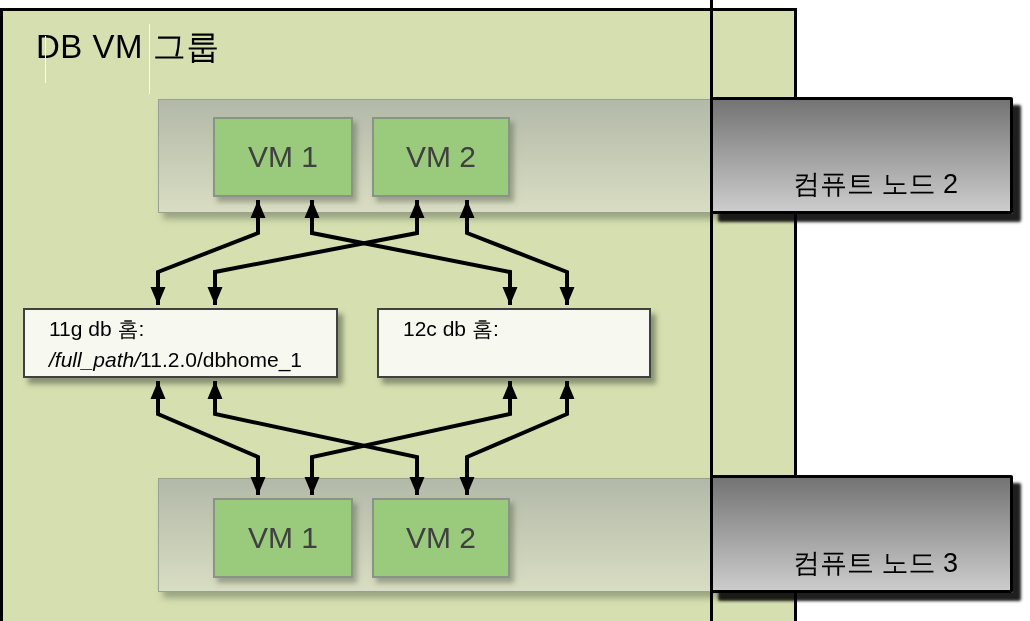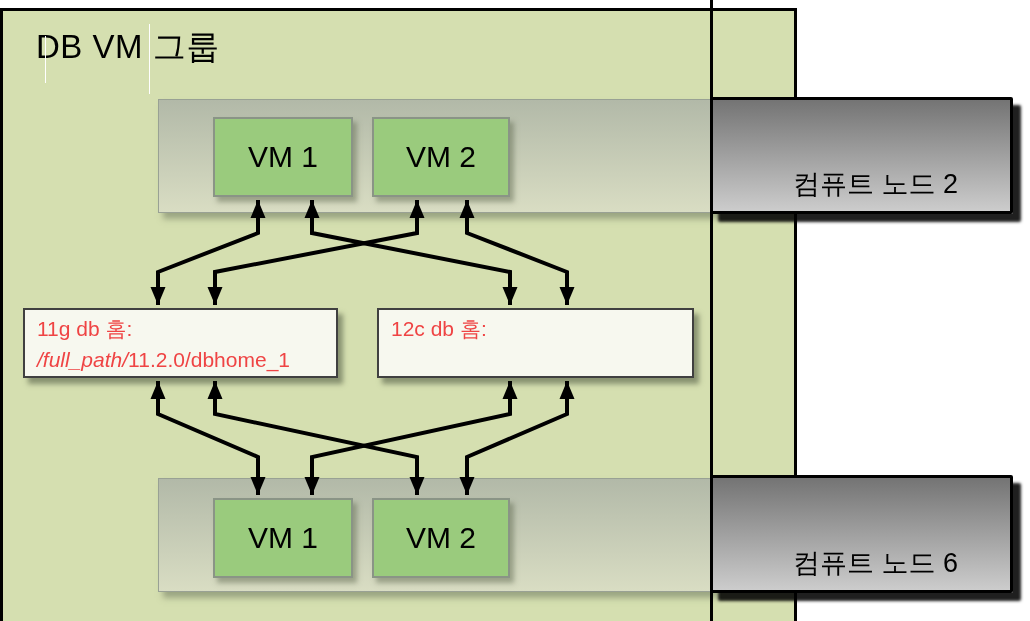--- a/index.html
+++ b/index.html
@@ -56,36 +56,36 @@
   }
 
   
   .vm-box{
     position:absolute;width:140px;height:80px;
     background:#9acb7d;border:2px solid #8a9486;
     box-shadow:4px 5px 5px rgba(95,105,80,0.5);
     display:flex;align-items:center;justify-content:center;
     z-index:4;
   }
-  .vm-box .vm-label{font-size:30px;color:#000000;white-space:nowrap;}
+  .vm-box .vm-label{font-size:30px;color:#404040;white-space:nowrap;}
   .vm-top-1{left:213px;top:117px;}
   .vm-top-2{left:372px;top:117px;width:138px;}
   .vm-bottom-1{left:213px;top:498px;}
   .vm-bottom-2{left:372px;top:498px;width:138px;}
 
   
   .db-box{
     position:absolute;top:308px;height:70px;
     background:#f7f8ef;border:2px solid #404040;
     box-shadow:5px 6px 5px rgba(85,95,70,0.6);
-    padding:3px 12px;z-index:5;
-    font-size:21px;line-height:31px;color:#ef4444;white-space:nowrap;
+    padding:3px 24px;z-index:5;
+    font-size:21px;line-height:31px;color:#000000;white-space:nowrap;
   }
   .db-box.left{left:23px;width:315px;}
-  .db-box.right{left:377px;width:317px;}
+  .db-box.right{left:377px;width:274px;}
   .db-box .path-italic{font-style:italic;margin-top:12px;}
 
   
   svg.arrows{
     position:absolute;left:0;top:0;width:1030px;height:621px;
     z-index:6;pointer-events:none;
   }
   svg.arrows polyline{fill:none;stroke:#000;stroke-width:4;}
 </style>
 </head>
@@ -99,21 +99,21 @@
     <div class="artifact-line a2"></div>
   </div>
 
   <div class="bar-inner top"></div>
   <div class="bar-outer top">
     <div class="bar-label">컴퓨트 노드 2</div>
   </div>
 
   <div class="bar-inner bottom"></div>
   <div class="bar-outer bottom">
-    <div class="bar-label">컴퓨트 노드 6</div>
+    <div class="bar-label">컴퓨트 노드 3</div>
   </div>
 
   <div class="border-restore"></div>
 
   <div class="vm-box vm-top-1">
     <span class="vm-label">VM 1</span>
   </div>
   <div class="vm-box vm-top-2">
     <span class="vm-label">VM 2</span>
   </div>

